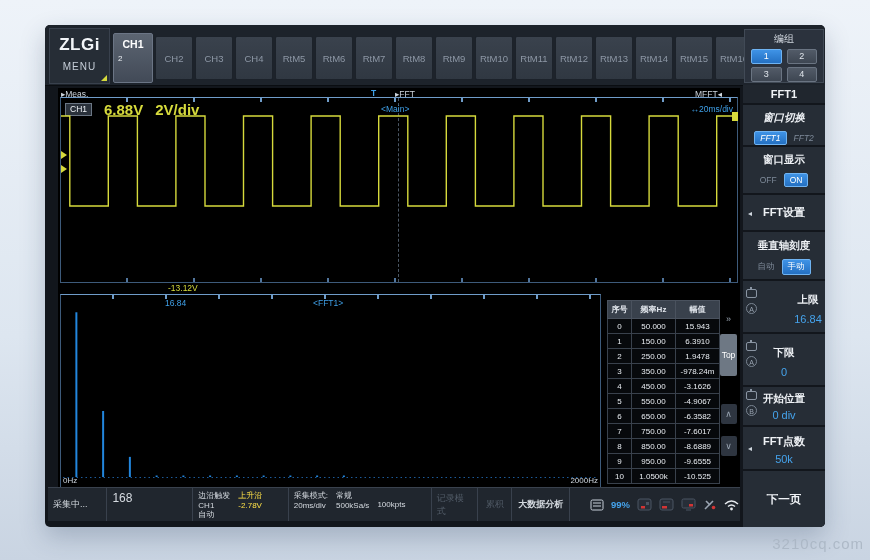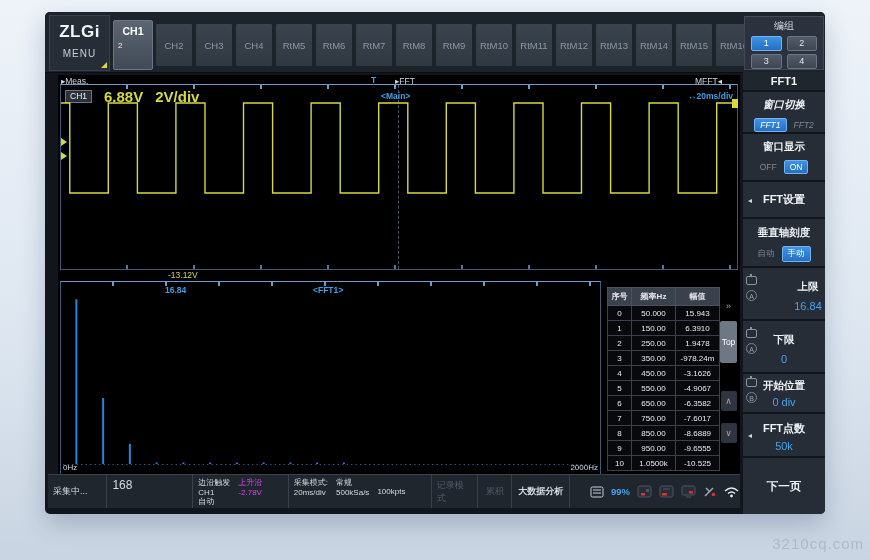--- a/index.html
+++ b/index.html
@@ -1,20 +1,20 @@
 <!DOCTYPE html>
 <html><head>
 <meta charset="utf-8">
 <style>
   html,body{margin:0;padding:0;}
   body{width:870px;height:560px;position:relative;overflow:hidden;
        background:linear-gradient(180deg,#eef3f9 0%,#dde6f0 60%,#c9d4e2 100%);
        font-family:"Liberation Sans","DejaVu Sans",sans-serif;
        -webkit-font-smoothing:antialiased;}
-  .device{position:absolute;left:45px;top:12px;width:780px;height:502px;
+  .device{position:absolute;left:45px;top:25px;width:780px;height:502px;
           background:#12161c;border-radius:5px;box-shadow:0 10px 24px rgba(40,60,90,.25);overflow:hidden;}
 
   
   .topbar{position:absolute;left:0;top:0;width:780px;height:60px;background:#1d232b;border-bottom:1px solid #0a0d11;}
   .logo{position:absolute;left:4px;top:3px;width:59px;height:54px;background:#262d36;border:1px solid #39414d;}
   .brand{font-weight:bold;color:#f2f5f8;font-size:17px;letter-spacing:.5px;text-align:center;margin-top:6px;}
   .menu{color:#c6ced8;font-size:10px;text-align:center;letter-spacing:1px;margin-top:6px;}
   .logo .corner{position:absolute;right:2px;bottom:2px;width:0;height:0;border-left:6px solid transparent;border-bottom:6px solid #d6da3c;}
   .tabs{position:absolute;left:68px;top:8px;height:48px;display:flex;gap:2px;align-items:flex-start;}
   .tab{width:36px;height:42px;background:linear-gradient(#3a424d,#303842);border:1px solid #1c222a;border-radius:2px;
@@ -30,21 +30,21 @@
   .group{position:absolute;left:699px;top:4px;width:78px;height:52px;background:#2b323d;border:1px solid #414a56;}
   .group-title{color:#d4dae2;font-size:10px;text-align:center;margin-top:2px;}
   .group-grid{display:grid;grid-template-columns:1fr 1fr;gap:3px 5px;padding:3px 6px;}
   .gbtn{height:13px;background:linear-gradient(#525b68,#3e4652);border:1px solid #6a7482;border-radius:2px;
         color:#dfe4ea;font-size:9px;text-align:center;line-height:13px;}
   .gbtn.active{background:linear-gradient(#3f93e6,#2470c2);border-color:#6fb3f2;color:#fff;}
 
   
   .screen{position:absolute;left:13px;top:63px;width:682px;height:399px;background:#000;}
   .scr-label{position:absolute;font-size:8.5px;color:#cfd6de;}
-  .blue{color:#3fa0e8;font-weight:bold;}
+  .blue{color:#3fa0e8;}
   .yellow{color:#d6da3c;}
 
   .wave-frame{position:absolute;left:2px;top:9px;width:676px;height:184px;background:#000;
               border:1px solid #3d5a7a;border-top:1px solid #6f9cc9;}
   .ticks-top{position:absolute;left:0;top:0;right:0;height:4px;
      background:repeating-linear-gradient(90deg,transparent 0 65px,#6f9cc9 65px 67px);}
   .ticks-bottom{position:absolute;left:0;bottom:0;right:0;height:4px;
      background:repeating-linear-gradient(90deg,transparent 0 65px,#51759c 65px 67px);}
   .main-divider{position:absolute;left:337px;top:0;bottom:0;border-left:1px dashed #4a5663;}
   .ch-badge{display:inline-block;border:1px solid #6b7684;background:#2a313b;color:#eef1f5;
@@ -89,21 +89,21 @@
   .knob{width:9px;height:7px;border:1px solid #8a95a3;border-radius:2px;position:relative;}
   .knob:after{content:"";position:absolute;left:3px;top:-3px;width:2px;height:3px;background:#8a95a3;}
   .circ{width:11px;height:11px;border:1px solid #7a8592;border-radius:50%;color:#9aa5b2;font-size:7px;
         line-height:11px;text-align:center;box-sizing:border-box;}
 
   
   .statusbar{position:absolute;left:3px;top:462px;width:692px;height:33px;background:#20262e;
              border-top:1px solid #39414d;display:flex;align-items:stretch;color:#d5dae0;}
   .sb-cell{border-right:1px solid #39414d;padding:3px 5px;box-sizing:border-box;display:flex;gap:8px;}
   .sb-line{font-size:8px;line-height:9.5px;}
-  .sb-dim{color:#d946ef;}
+  .sb-dim{color:#fde047;}
   .sb-off{color:#525c68;font-size:9px;align-items:center;justify-content:center;display:flex;}
   .sb-icons{display:flex;align-items:center;gap:7px;padding-left:20px;}
   .pct{color:#45a3ec;font-size:9.5px;font-weight:bold;}
 
   .watermark{position:absolute;right:6px;bottom:8px;color:#a9b5c3;font-size:15px;letter-spacing:1px;opacity:.85;}
 </style>
 </head>
 <body>
 
 <div class="device">

